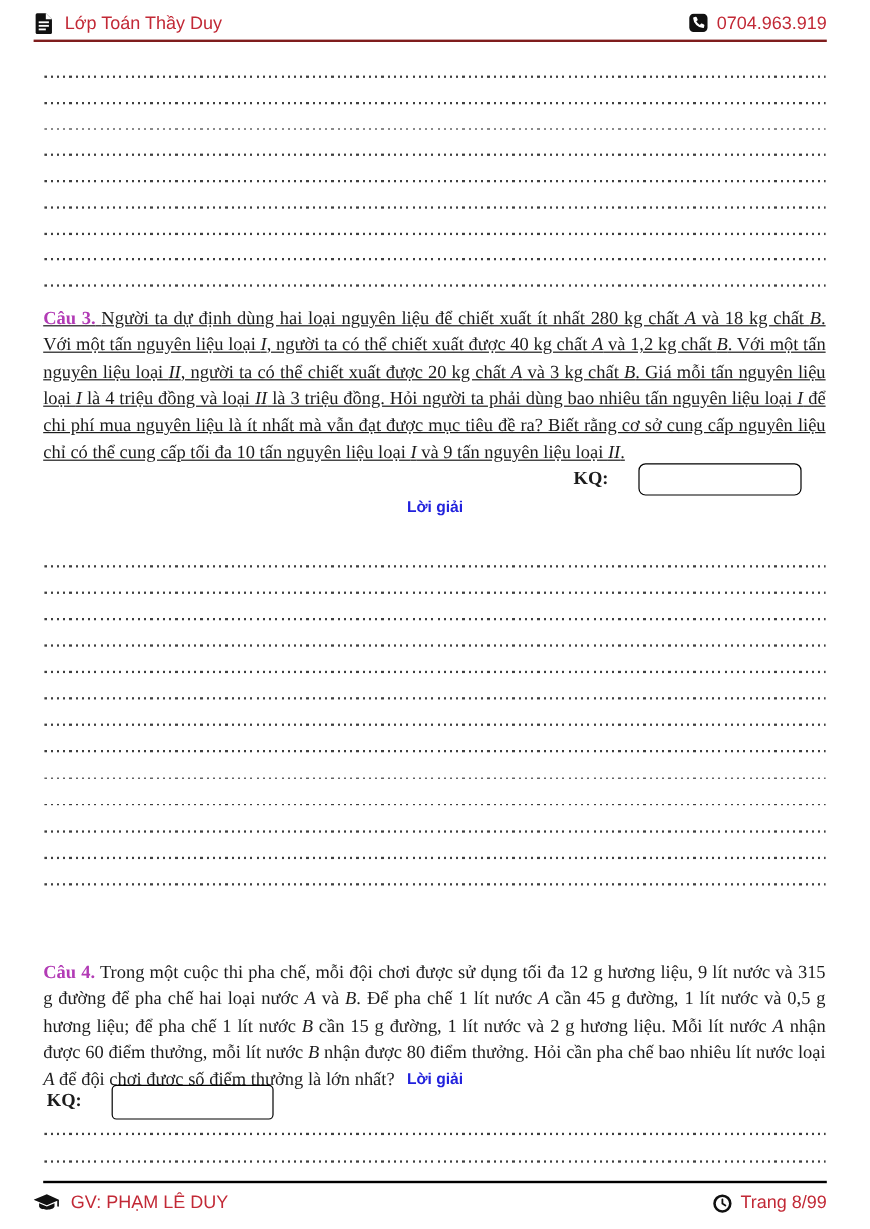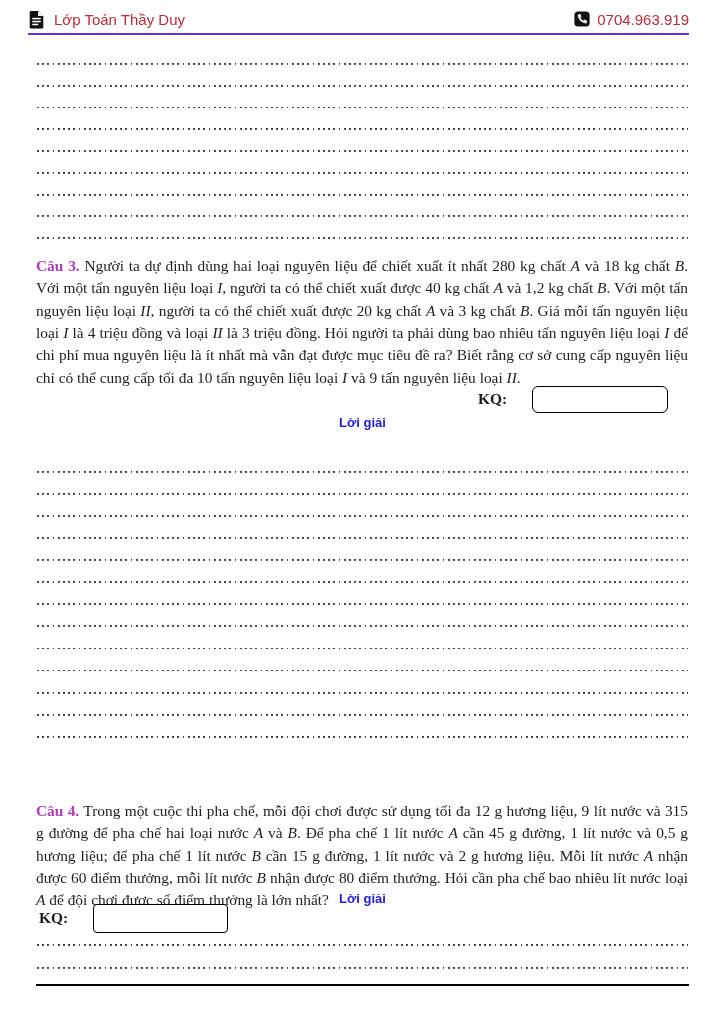--- a/index.html
+++ b/index.html
@@ -1,41 +1,41 @@
 <!DOCTYPE html>
 <html style="--red: #c22936; --purple: #b23bb5; --blue: #2121dd; --ink: #1c1c1c; --dot: #3e3e3e;"><head>
 <meta charset="utf-8">
 <style>
   html,body{margin:0;padding:0;background:#ffffff;}
   .page{position:relative;width:725px;height:1024px;background:#fff;overflow:hidden;
         font-family:"Liberation Serif","DejaVu Serif",serif;color:#1c1c1c;}
 
   
   .header{position:absolute;left:28px;right:36px;top:5px;height:28px;display:flex;
-          align-items:center;border-bottom:2px solid #6d28d9;justify-content:space-between;}
+          align-items:center;border-bottom:2px solid #7f1d1d;justify-content:space-between;}
   .brand{margin-left:9px;font-family:"Liberation Sans","DejaVu Sans",sans-serif;
          font-size:15px;color:var(--red,#c22936);}
   .phone-wrap{margin-left:auto;display:flex;align-items:center;gap:7px;
          font-family:Liberation Sans, sans-serif;font-size:15px;color:var(--red,#c22936);}
   .icon{display:inline-flex;align-items:center;justify-content:center;}
 
   
   .dots{position:absolute;left:37px;right:37px;}
   .dots-top{top:43px;}
   .dots-mid{top:451px;}
   .dots-bot{top:923px;}
   .dotline{height:21.8px;
      background:repeating-linear-gradient(to right,var(--dot,#3e3e3e) 0 1.8px,transparent 1.8px 5.2px) left bottom/100% 1.9px no-repeat;}
   .dots-mid .dotline{height:22.05px;}
   .dots-bot .dotline{height:23px;}
 
   
   .question{position:absolute;left:36px;width:652px;font-size:15.4px;line-height:22.35px;
             text-align:justify;}
-  .q3{top:255px;}
+  .q3{top:255px;text-decoration:underline;}
   .q4{top:800px;}
   .qlabel{font-weight:bold;color:var(--purple,#b23bb5);}
   .qtext .it{font-style:italic;}
 
   
   .kq{display:flex;align-items:center;gap:25px;}
   .kq-label{font-weight:bold;font-size:15.4px;color:#1c1c1c;}
   .kq-box{border:1.6px solid #000;background:#fff;box-sizing:border-box;}
   .kq3{position:absolute;top:131px;left:442px;}
   .kq3 .kq-box{width:136px;height:27px;border-radius:6px;}
@@ -130,14 +130,32 @@
   </section>
 
   <h3 class="solution sol2">Lời giải</h3>
 
   <div class="dots dots-bot">
       <div class="dotline"></div>
       <div class="dotline"></div>
     </div>
 
   <div class="footer-rule"></div>
+  <div class="footer">
+    <span class="icon">
+      <svg width="22" height="16" viewBox="0 0 24 17">
+        <path fill="#111" d="M12 0L0 5l12 5 9.5-4v4.6c0 .4.3.75.7.75s.8-.35.8-.75V5z"></path>
+        <path fill="#111" d="M5 8.2V11c0 1.7 3.1 3.1 7 3.1s7-1.4 7-3.1V8.2l-7 2.9z"></path>
+      </svg>
+    </span>
+    <span class="teacher">GV: PHẠM LÊ DUY</span>
+    <span class="page-wrap">
+      <span class="icon">
+        <svg width="16" height="16" viewBox="0 0 18 18">
+          <circle cx="9" cy="9" r="7.4" fill="none" stroke="#111" stroke-width="2.4"></circle>
+          <path d="M9 5v4l2.8 1.8" stroke="#111" stroke-width="1.7" fill="none" stroke-linecap="round"></path>
+        </svg>
+      </span>
+      <span>Trang 8/99</span>
+    </span>
+  </div>
 
 </div>
 
 </body></html>

